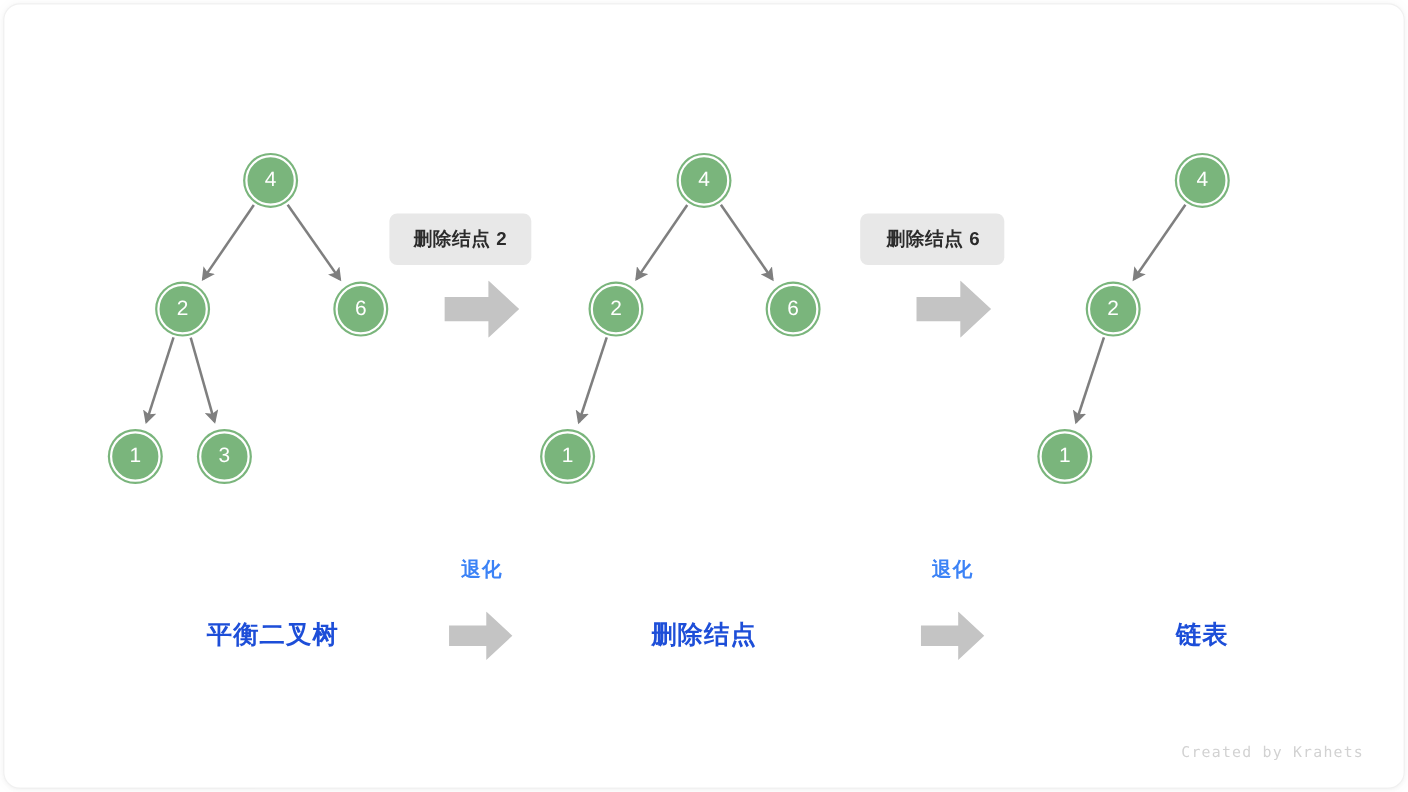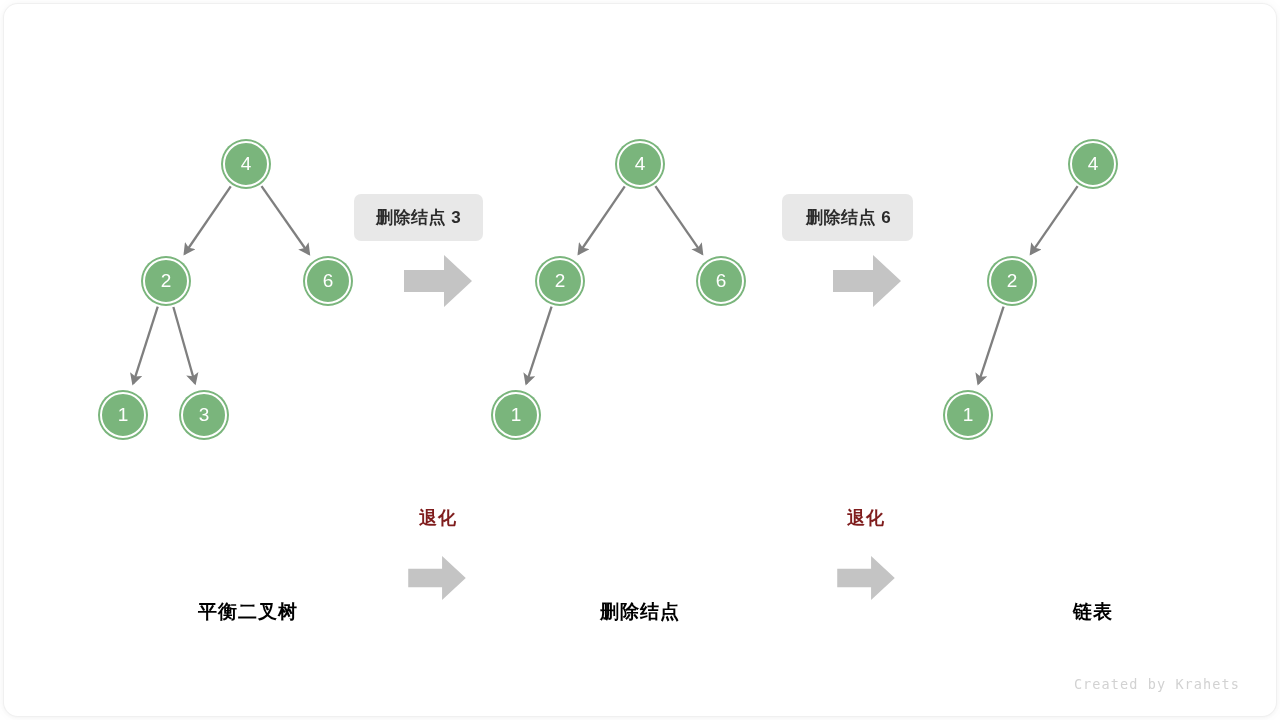--- a/index.html
+++ b/index.html
@@ -84,32 +84,31 @@
     user-select: none;
   }
   
   .blockarrow {
     position: absolute;
     user-select: none;
   }
   
   .caption {
     position: absolute;
-    color: #000000;
-    font-size: 19px;
+    color: #1d4ed8;
+    font-size: 23px;
     font-weight: bold;
     letter-spacing: 1px;
     white-space: nowrap;
     transform: translate(-50%, -50%);
     user-select: none;
-    margin-top: 35px;
   }
   .degrade {
     position: absolute;
-    color: #7f1d1d;
+    color: #3b82f6;
     font-size: 18px;
     font-weight: bold;
     letter-spacing: 1px;
     white-space: nowrap;
     transform: translate(-50%, -50%);
     user-select: none;
   }
   
   #watermark {
     position: absolute;
@@ -160,21 +159,21 @@
         <div class="node" style="left: 640px; top: 164px;">4</div>
         <div class="node" style="left: 560px; top: 281px;">2</div>
         <div class="node" style="left: 721px; top: 281px;">6</div>
         <div class="node" style="left: 516px; top: 415px;">1</div>
         <div class="node" style="left: 1093px; top: 164px;">4</div>
         <div class="node" style="left: 1012px; top: 281px;">2</div>
         <div class="node" style="left: 968px; top: 415px;">1</div>
       </div>
 
     <div id="transitions-layer">
-        <div class="chip" style="left: 354px; top: 194px;">删除结点  3</div>
+        <div class="chip" style="left: 354px; top: 194px;">删除结点  2</div>
         <div class="blockarrow" style="left: 404px; top: 255px;"><svg width="68" height="52" viewBox="0 0 68 52">
             <path d="M0,15 L40,15 L40,0 L68,26 L40,52 L40,37 L0,37 Z" fill="#c4c4c4"></path>
           </svg></div>
         <div class="chip" style="left: 782px; top: 194px; padding-left: 24px;">删除结点  6</div>
         <div class="blockarrow" style="left: 833px; top: 255px;"><svg width="68" height="52" viewBox="0 0 68 52">
             <path d="M0,15 L40,15 L40,0 L68,26 L40,52 L40,37 L0,37 Z" fill="#c4c4c4"></path>
           </svg></div>
       </div>
 
     <div id="captions-layer">

